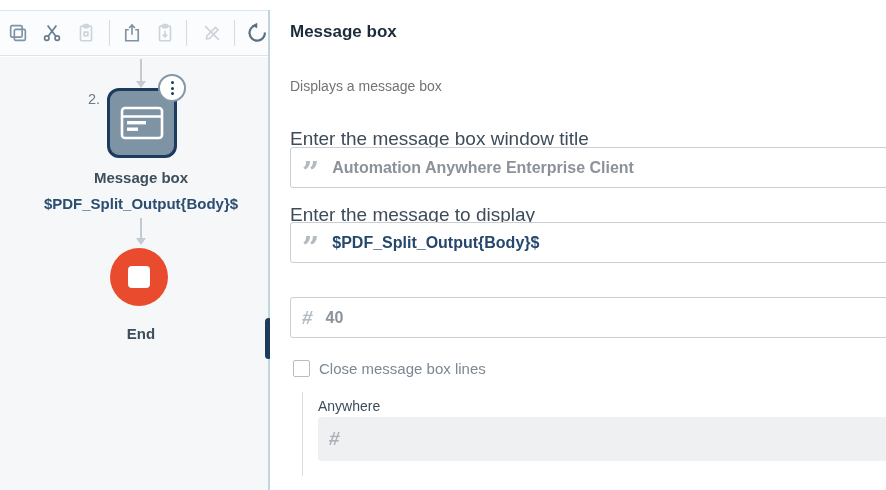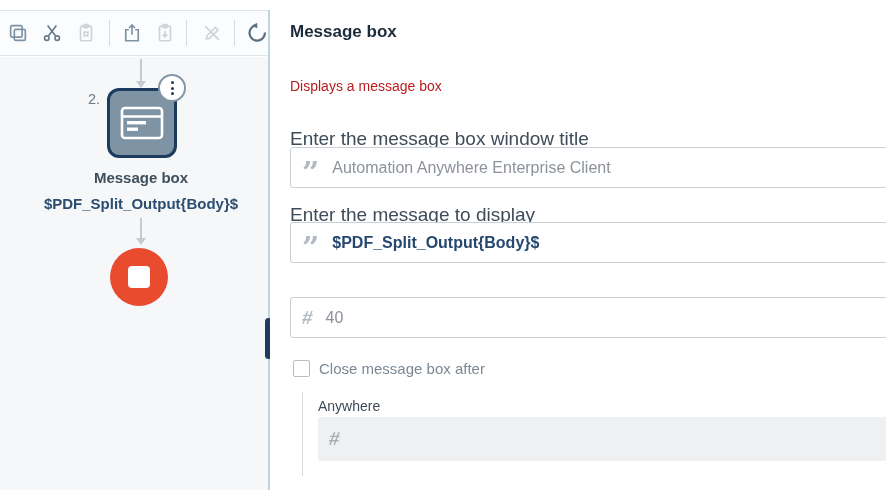--- a/index.html
+++ b/index.html
@@ -49,26 +49,26 @@
     font-size:15px; font-weight:600; color:#2b4d70; }
   .end-node { position:absolute; left:110px; top:191px; width:58px; height:58px; border-radius:50%;
     background:#e84b2d; display:flex; align-items:center; justify-content:center; cursor:pointer; }
   .end-node i { width:22px; height:22px; background:#fff; border-radius:4px; }
   .end-label { position:absolute; left:0; top:268px; width:282px; text-align:center;
     font-size:15px; font-weight:700; color:#3d4e5c; }
 
   
   .panel { position:absolute; left:270px; top:10px; width:616px; height:480px; background:#fff; }
   .p-title { position:absolute; left:20px; top:12px; font-size:17px; font-weight:700; color:#1c2b39; }
-  .p-desc  { position:absolute; left:20px; top:68px; font-size:14px; color:#b91c1c;text-align:right; }
+  .p-desc  { position:absolute; left:20px; top:68px; font-size:14px; color:#737373;text-align:right; }
   .f-label { position:absolute; left:20px; font-size:19px; color:#3e4c59; }
   .inputbox { position:absolute; left:20px; right:-2px; height:41px; background:#fff;
     border:1px solid #c9cfd5; border-radius:3px; display:flex; align-items:center;
     padding-left:11px; cursor:text; }
-  .inputbox .val { font-size:16px; color:#8b9299; margin-left:13px; white-space:nowrap; }
+  .inputbox .val { font-size:16px; color:#8b9299; margin-left:13px; white-space:nowrap;font-weight:bold; }
   .inputbox .val.variable { color:#26486e; font-weight:700; }
   .quote-icon::before { content:"\201D"; font-family:"DejaVu Serif", serif; font-weight:700;
     font-size:30px; color:#b3bac0; line-height:10px; display:block; margin-top:10px; }
   .hash-icon::before { content:"#"; font-weight:700; font-size:19px; color:#b3bac0;
     transform:skewX(-8deg); display:block; }
   .chk-row { position:absolute; left:23px; top:350px; display:flex; align-items:center; }
   .chk { width:17px; height:17px; border:1px solid #b6bdc4; border-radius:2px; background:#fff;
     cursor:pointer; }
   .chk-label { margin-left:9px; font-size:15px; color:#7b8894; }
   .sec-line { position:absolute; left:32px; top:382px; width:1px; height:84px; background:#d9dde1; }
@@ -155,20 +155,21 @@
 
     <div class="node-title">Message box</div>
     <div class="node-var">$PDF_Split_Output{Body}$</div>
 
     <div class="connector" style="top:161px;height:20px;"></div>
     <div class="arrowhead" style="top:181px;"></div>
 
     <div class="end-node">
       <i></i>
     </div>
+    <div class="end-label">End</div>
   </div>
 
   <div class="top-line"></div>
   <div class="v-divider"></div>
   <div class="scroll-thumb"></div>
 
   <div class="panel">
     <div class="p-title">Message box</div>
     <div class="p-desc">Displays a message box</div>
 
@@ -184,21 +185,21 @@
       <span class="val variable">$PDF_Split_Output{Body}$</span>
     </div>
 
     <div class="inputbox" style="top:287px;">
       <span class="hash-icon"></span>
       <span class="val">40</span>
     </div>
 
     <div class="chk-row">
       <div class="chk"></div>
-      <span class="chk-label">Close message box after</span>
+      <span class="chk-label">Close message box lines</span>
     </div>
 
     <div class="sec-line"></div>
     <div class="sec-label">Anywhere</div>
     <div class="inputbox disabled">
       <span class="hash-icon"></span>
       <span class="val"></span>
     </div>
   </div>
 

